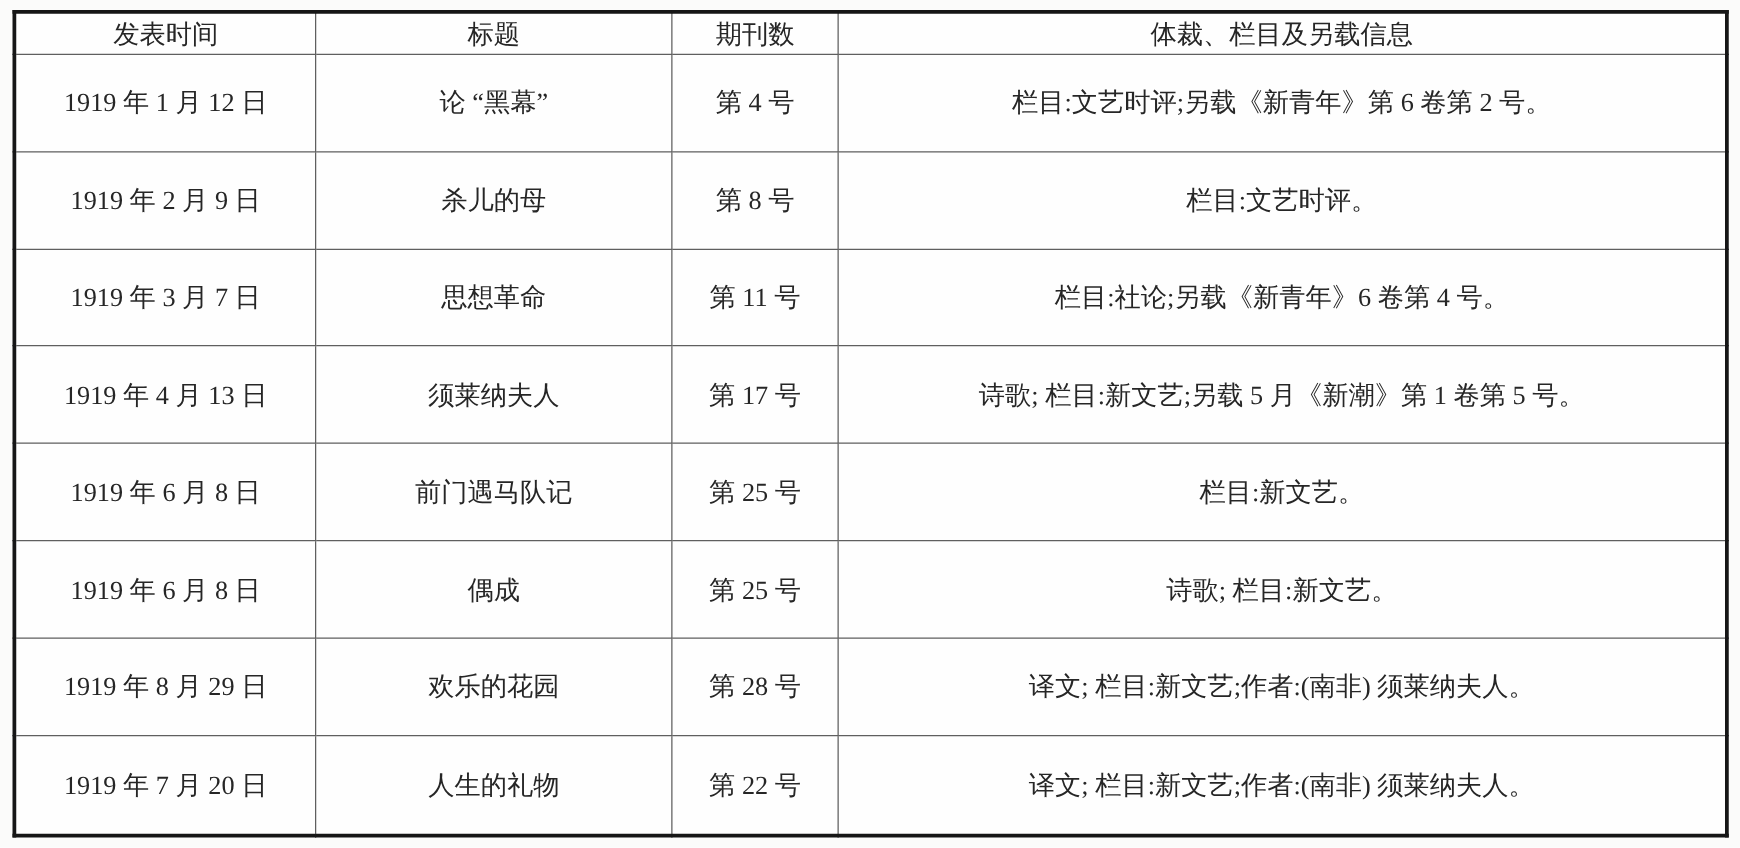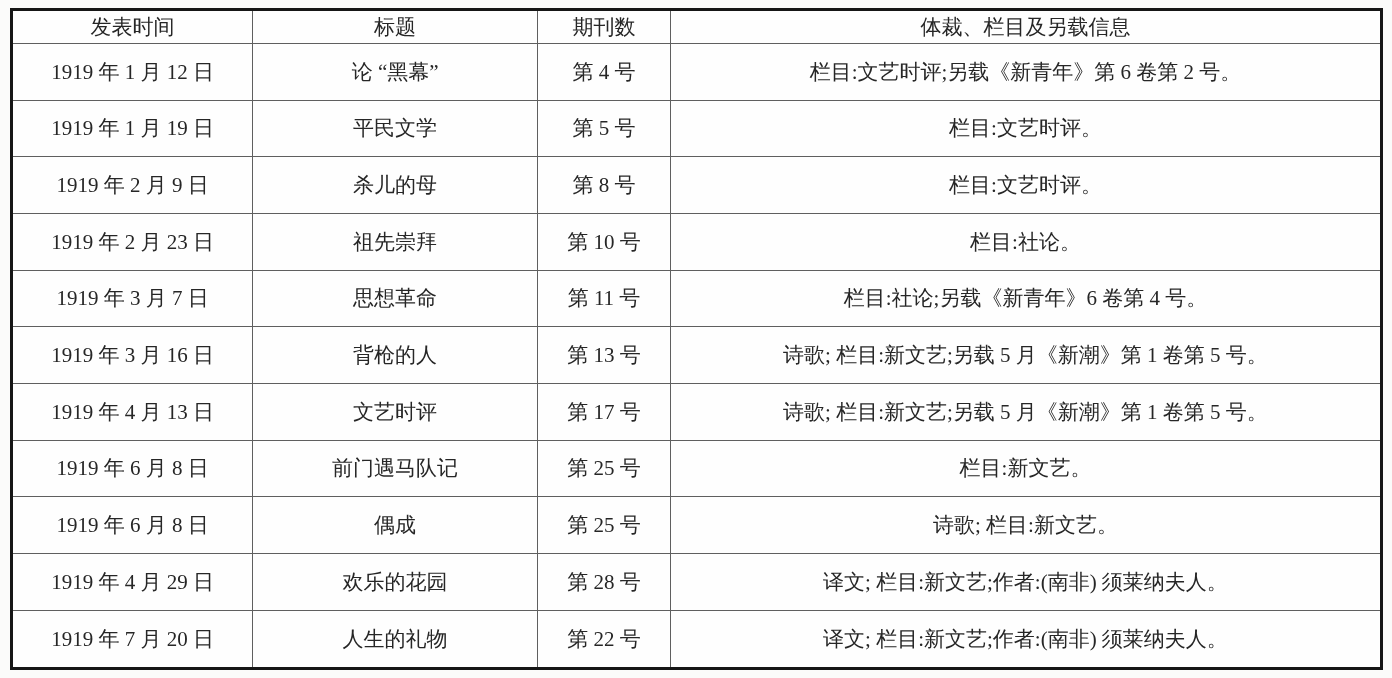--- a/index.html
+++ b/index.html
@@ -62,69 +62,51 @@
       </tr>
     </thead>
     <tbody id="table-body">
         <tr>
           <td>1919 年 1 月 12 日</td>
           <td>论 “黑幕”</td>
           <td>第 4 号</td>
           <td>栏目:文艺时评;另载《新青年》第 6 卷第 2 号。</td>
         </tr>
         <tr>
-          <td>1919 年 1 月 19 日</td>
-          <td>平民文学</td>
-          <td>第 5 号</td>
-          <td>栏目:文艺时评。</td>
-        </tr>
-        <tr>
           <td>1919 年 2 月 9 日</td>
           <td>杀儿的母</td>
           <td>第 8 号</td>
           <td>栏目:文艺时评。</td>
-        </tr>
-        <tr>
-          <td>1919 年 2 月 23 日</td>
-          <td>祖先崇拜</td>
-          <td>第 10 号</td>
-          <td>栏目:社论。</td>
         </tr>
         <tr>
           <td>1919 年 3 月 7 日</td>
           <td>思想革命</td>
           <td>第 11 号</td>
           <td>栏目:社论;另载《新青年》6 卷第 4 号。</td>
         </tr>
         <tr>
-          <td>1919 年 3 月 16 日</td>
-          <td>背枪的人</td>
-          <td>第 13 号</td>
-          <td>诗歌; 栏目:新文艺;另载 5 月《新潮》第 1 卷第 5 号。</td>
-        </tr>
-        <tr>
           <td>1919 年 4 月 13 日</td>
-          <td>文艺时评</td>
+          <td>须莱纳夫人</td>
           <td>第 17 号</td>
           <td>诗歌; 栏目:新文艺;另载 5 月《新潮》第 1 卷第 5 号。</td>
         </tr>
         <tr>
           <td>1919 年 6 月 8 日</td>
           <td>前门遇马队记</td>
           <td>第 25 号</td>
           <td>栏目:新文艺。</td>
         </tr>
         <tr>
           <td>1919 年 6 月 8 日</td>
           <td>偶成</td>
           <td>第 25 号</td>
           <td>诗歌; 栏目:新文艺。</td>
         </tr>
         <tr>
-          <td>1919 年 4 月 29 日</td>
+          <td>1919 年 8 月 29 日</td>
           <td>欢乐的花园</td>
           <td>第 28 号</td>
           <td>译文; 栏目:新文艺;作者:(南非) 须莱纳夫人。</td>
         </tr>
         <tr>
           <td>1919 年 7 月 20 日</td>
           <td>人生的礼物</td>
           <td>第 22 号</td>
           <td>译文; 栏目:新文艺;作者:(南非) 须莱纳夫人。</td>
         </tr>

